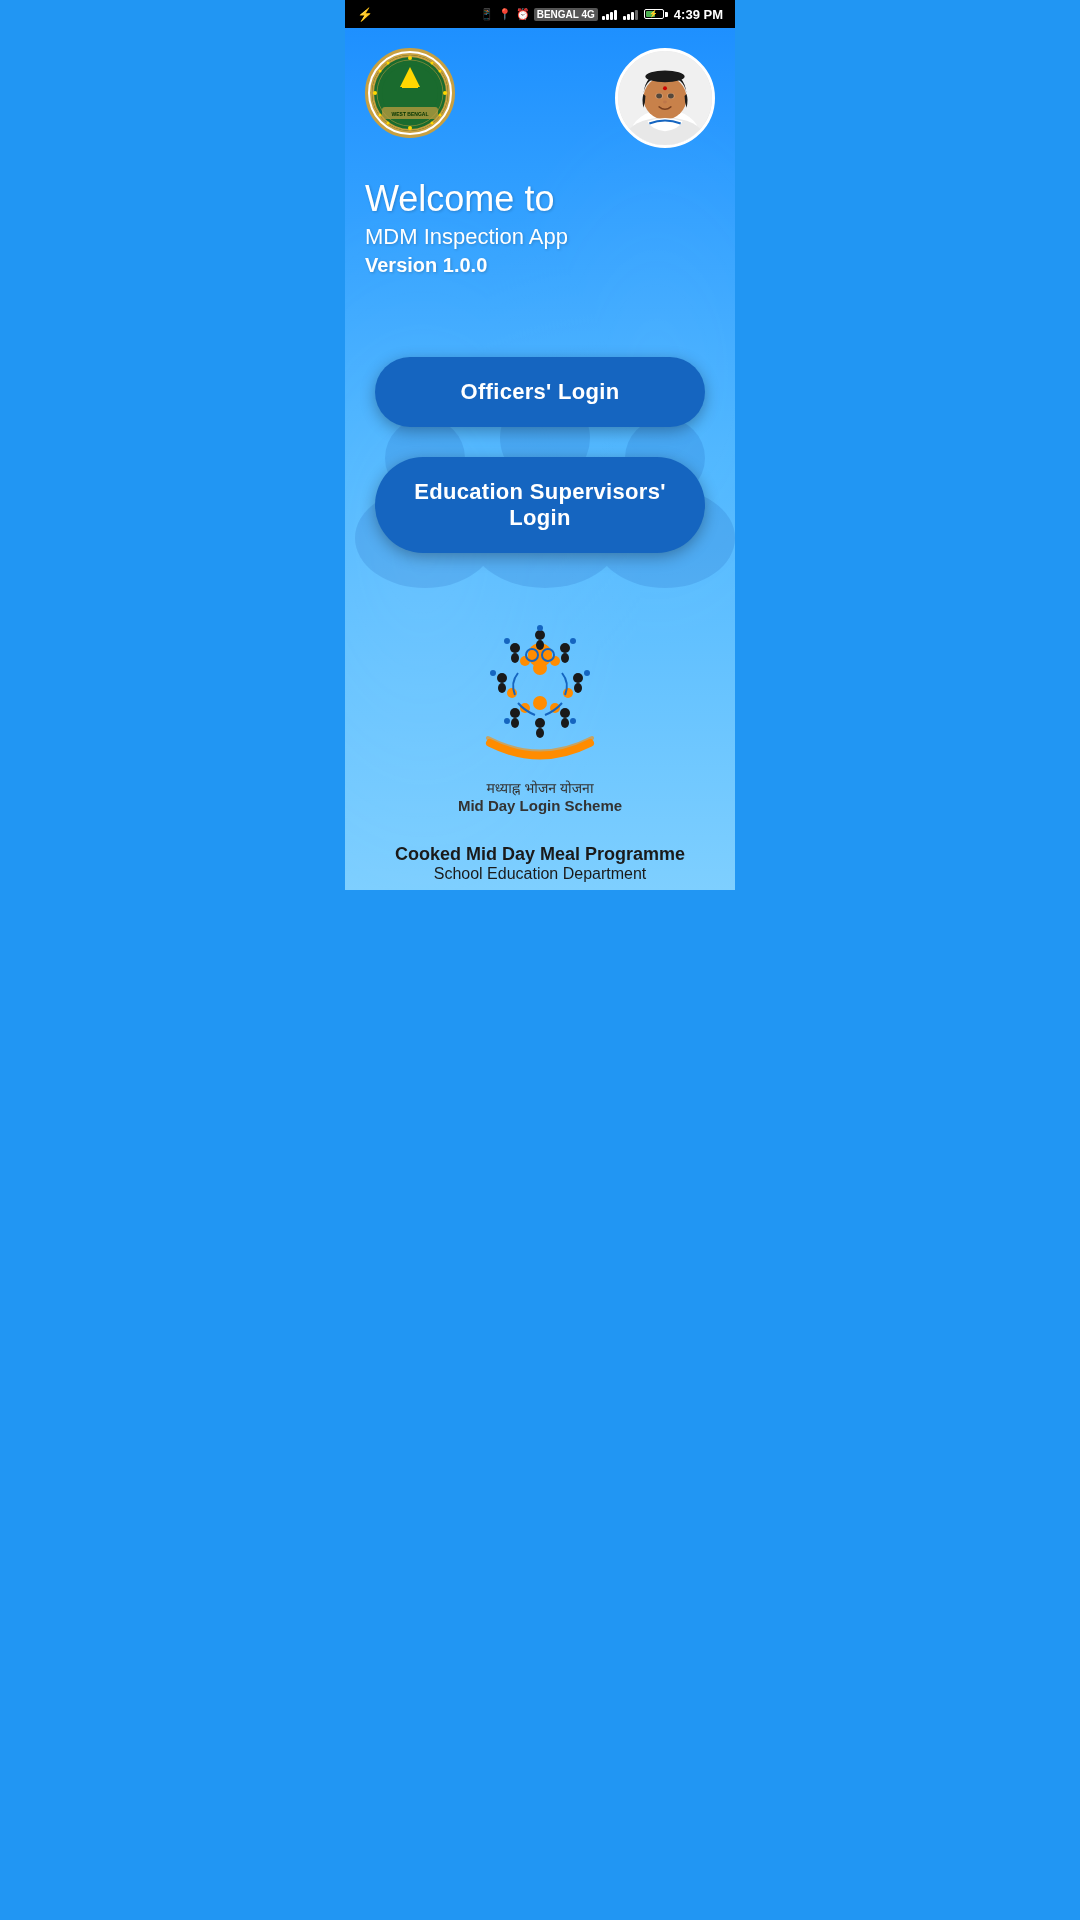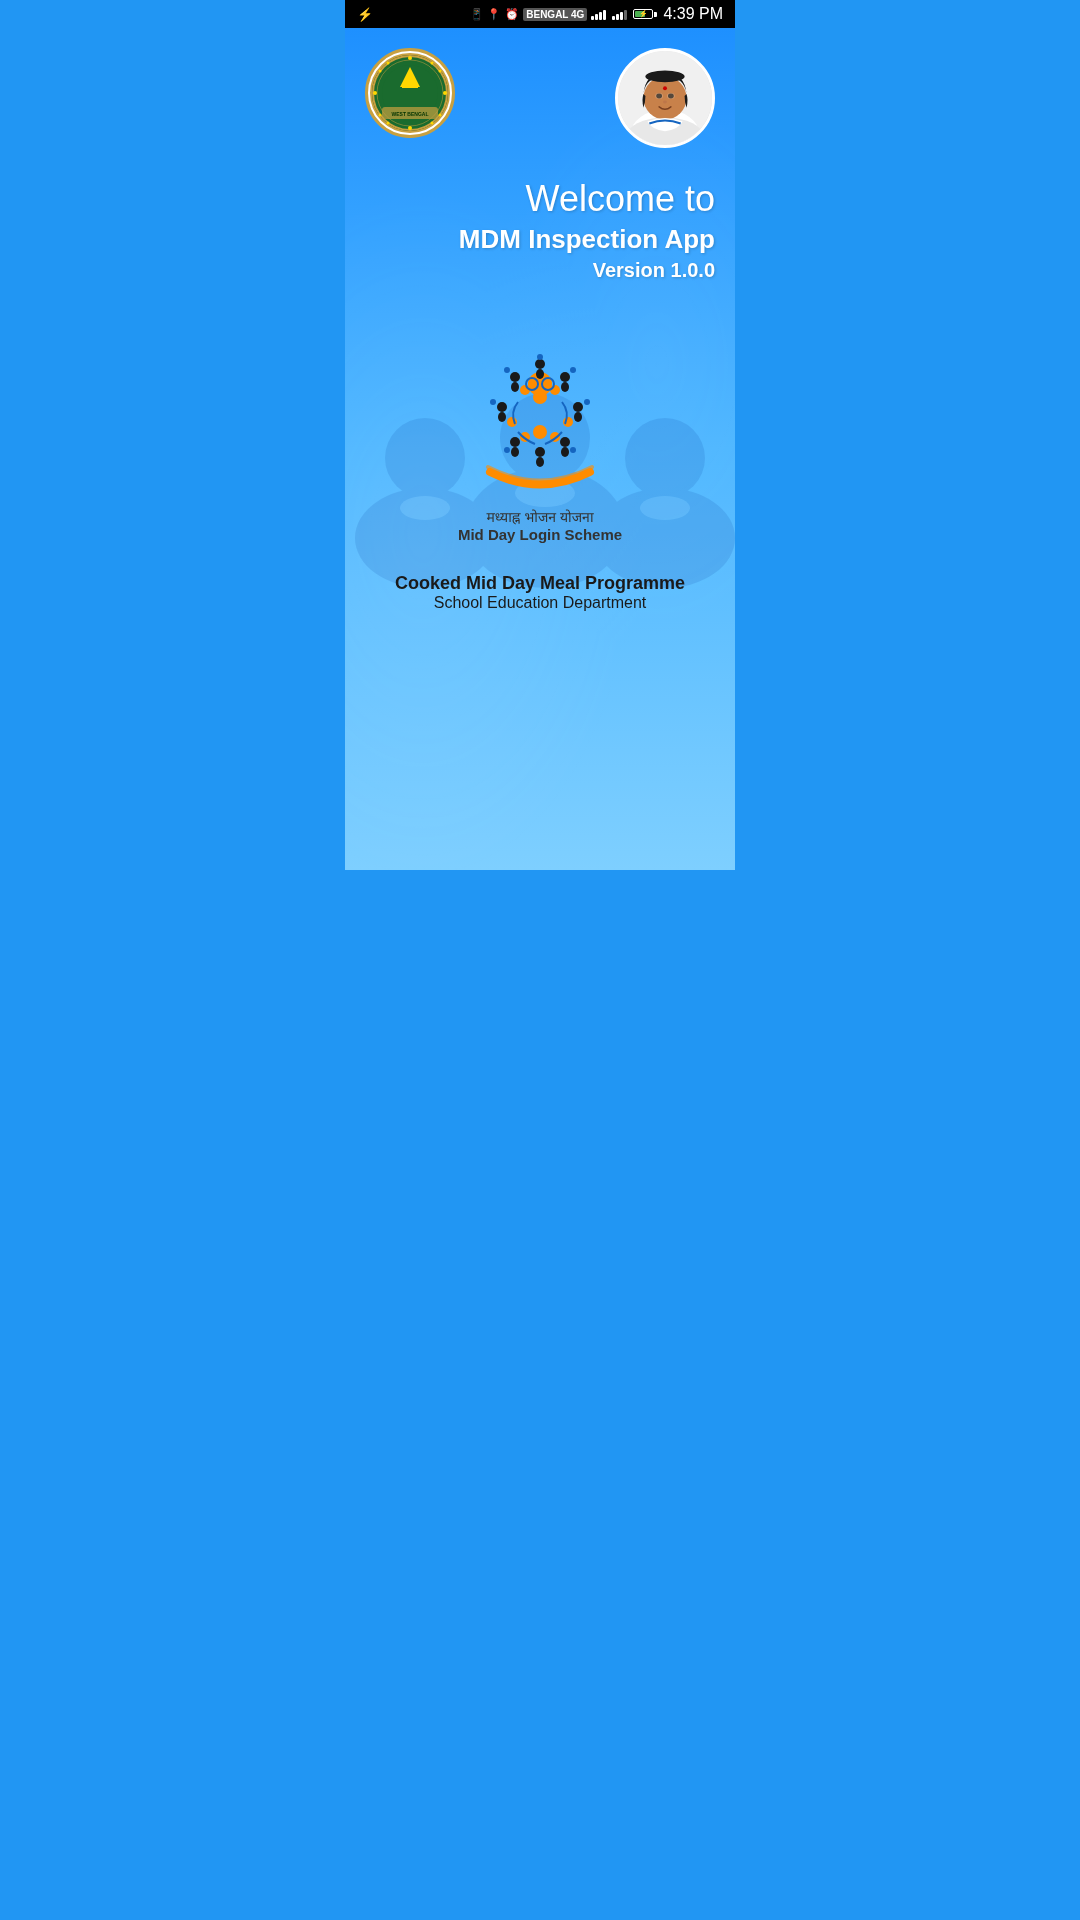--- a/index.html
+++ b/index.html
@@ -122,36 +122,36 @@
       border: 3px solid #fff;
       overflow: hidden;
       display: flex;
       align-items: center;
       justify-content: center;
     }
 
     
     .welcome-section {
       position: relative;
-      text-align: right;
+      text-align: left;
       padding: 30px 20px 20px 20px;
       z-index: 10;
     }
 
     .welcome-text {
       font-size: 36px;
       font-weight: 400;
       color: #fff;
       margin-bottom: 4px;
       text-shadow: 1px 1px 3px rgba(0,0,0,0.2);
     }
 
     .app-name {
-      font-size: 26px;
-      font-weight: 700;
+      font-size: 22px;
+      font-weight: 400;
       color: #fff;
       margin-bottom: 4px;
       text-shadow: 1px 1px 3px rgba(0,0,0,0.2);
     }
 
     .version-text {
       font-size: 20px;
       font-weight: 700;
       color: #fff;
       text-shadow: 1px 1px 3px rgba(0,0,0,0.2);
@@ -328,21 +328,21 @@
     </div>
 
     <div class="battery-icon" style="margin-left:2px;">
       <div class="battery-body">
         <div class="battery-fill"></div>
         <span class="lightning">⚡</span>
       </div>
       <div class="battery-tip"></div>
     </div>
 
-    <span style="font-size:16px; font-weight:normal; margin-left:2px;">4:39 PM</span>
+    <span style="font-size:13px; font-weight:bold; margin-left:2px;">4:39 PM</span>
   </div>
 </div>
 
 <div class="main-container">
 
   <div class="bg-overlay"></div>
 
   <svg class="children-silhouette" viewBox="0 0 390 400" xmlns="http://www.w3.org/2000/svg">
 
     <ellipse cx="80" cy="350" rx="70" ry="50" fill="#003399"></ellipse>
@@ -431,20 +431,24 @@
       </svg>
     </div>
   </div>
 
   <div class="welcome-section">
     <div class="welcome-text">Welcome to</div>
     <div class="app-name">MDM Inspection App</div>
     <div class="version-text">Version 1.0.0</div>
   </div>
 
+  <div class="buttons-section">
+    <button class="login-button">Officers' Login</button>
+    <button class="login-button">Education Supervisors' Login</button>
+  </div>
 
   <div class="mdm-logo-section">
 
     <div class="mdm-mandala">
       <svg width="160" height="160" viewBox="0 0 160 160" xmlns="http://www.w3.org/2000/svg">
 
         <path d="M30 130 Q80 155 130 130" fill="none" stroke="#FF8C00" stroke-width="8" stroke-linecap="round"></path>
         <path d="M28 125 Q80 152 132 125" fill="none" stroke="#FF8C00" stroke-width="4" stroke-linecap="round" opacity="0.6"></path>
 
         <circle cx="80" cy="42" r="12" fill="#FF8C00"></circle>

